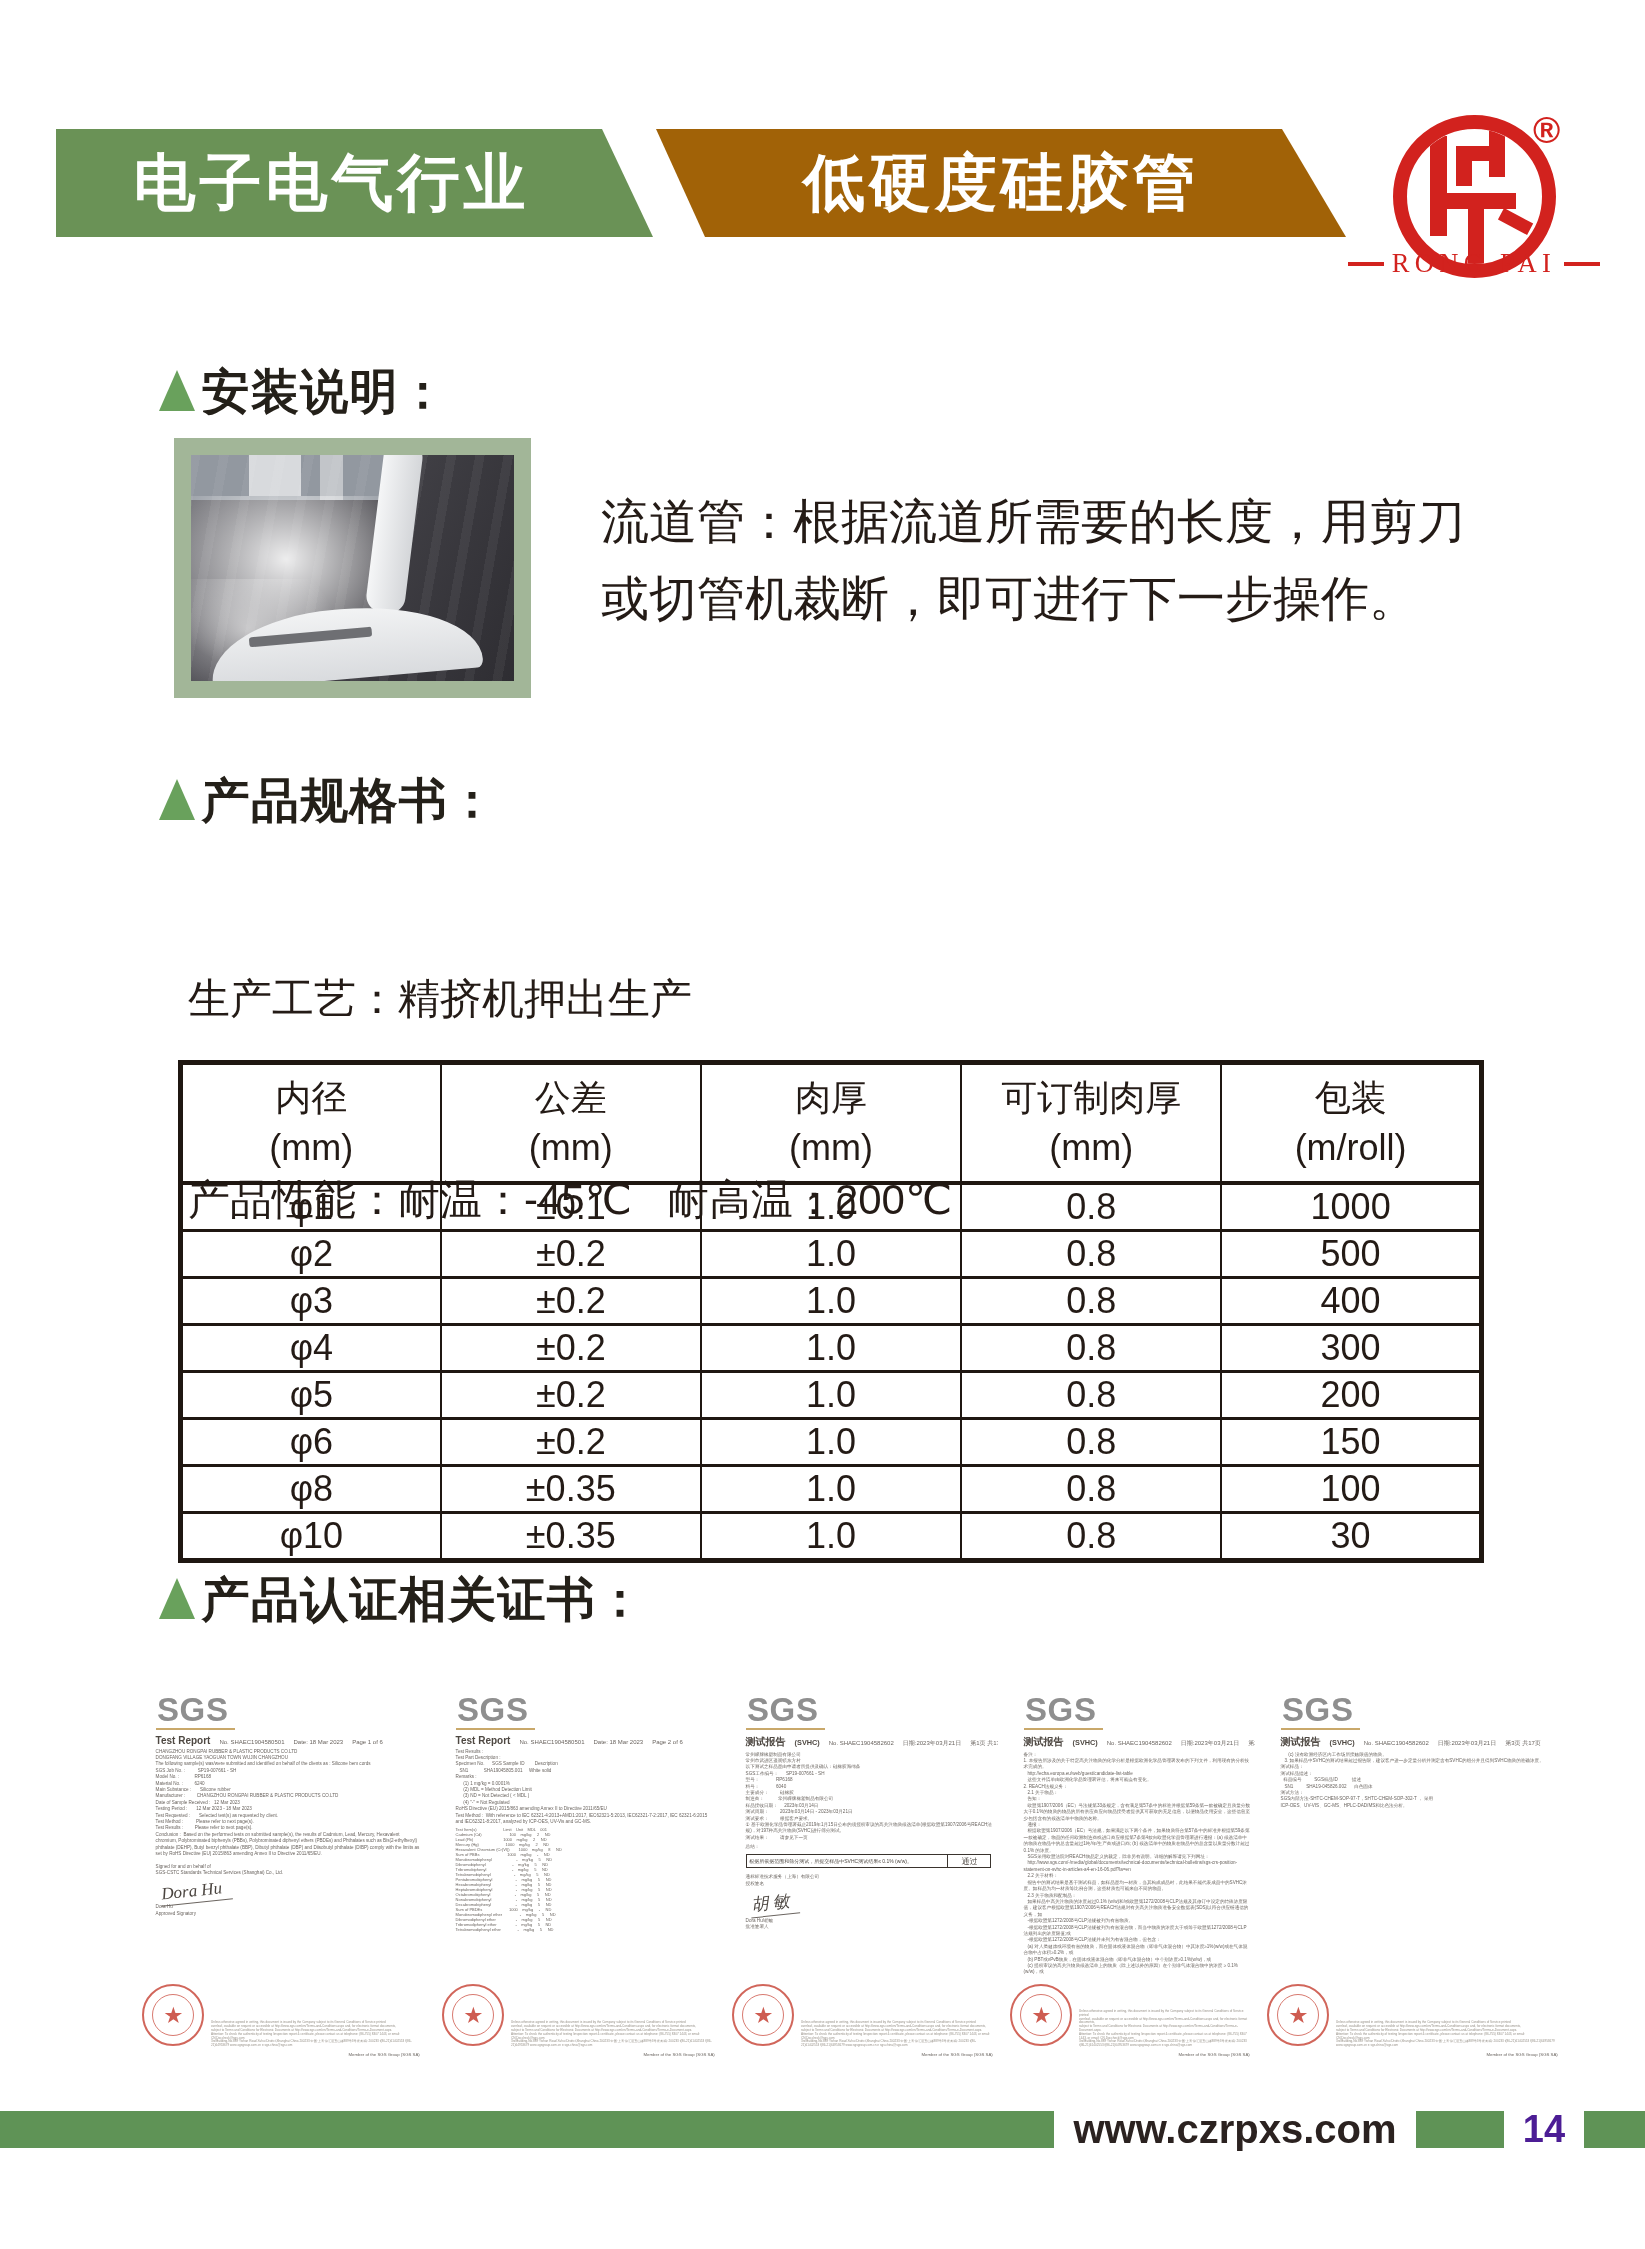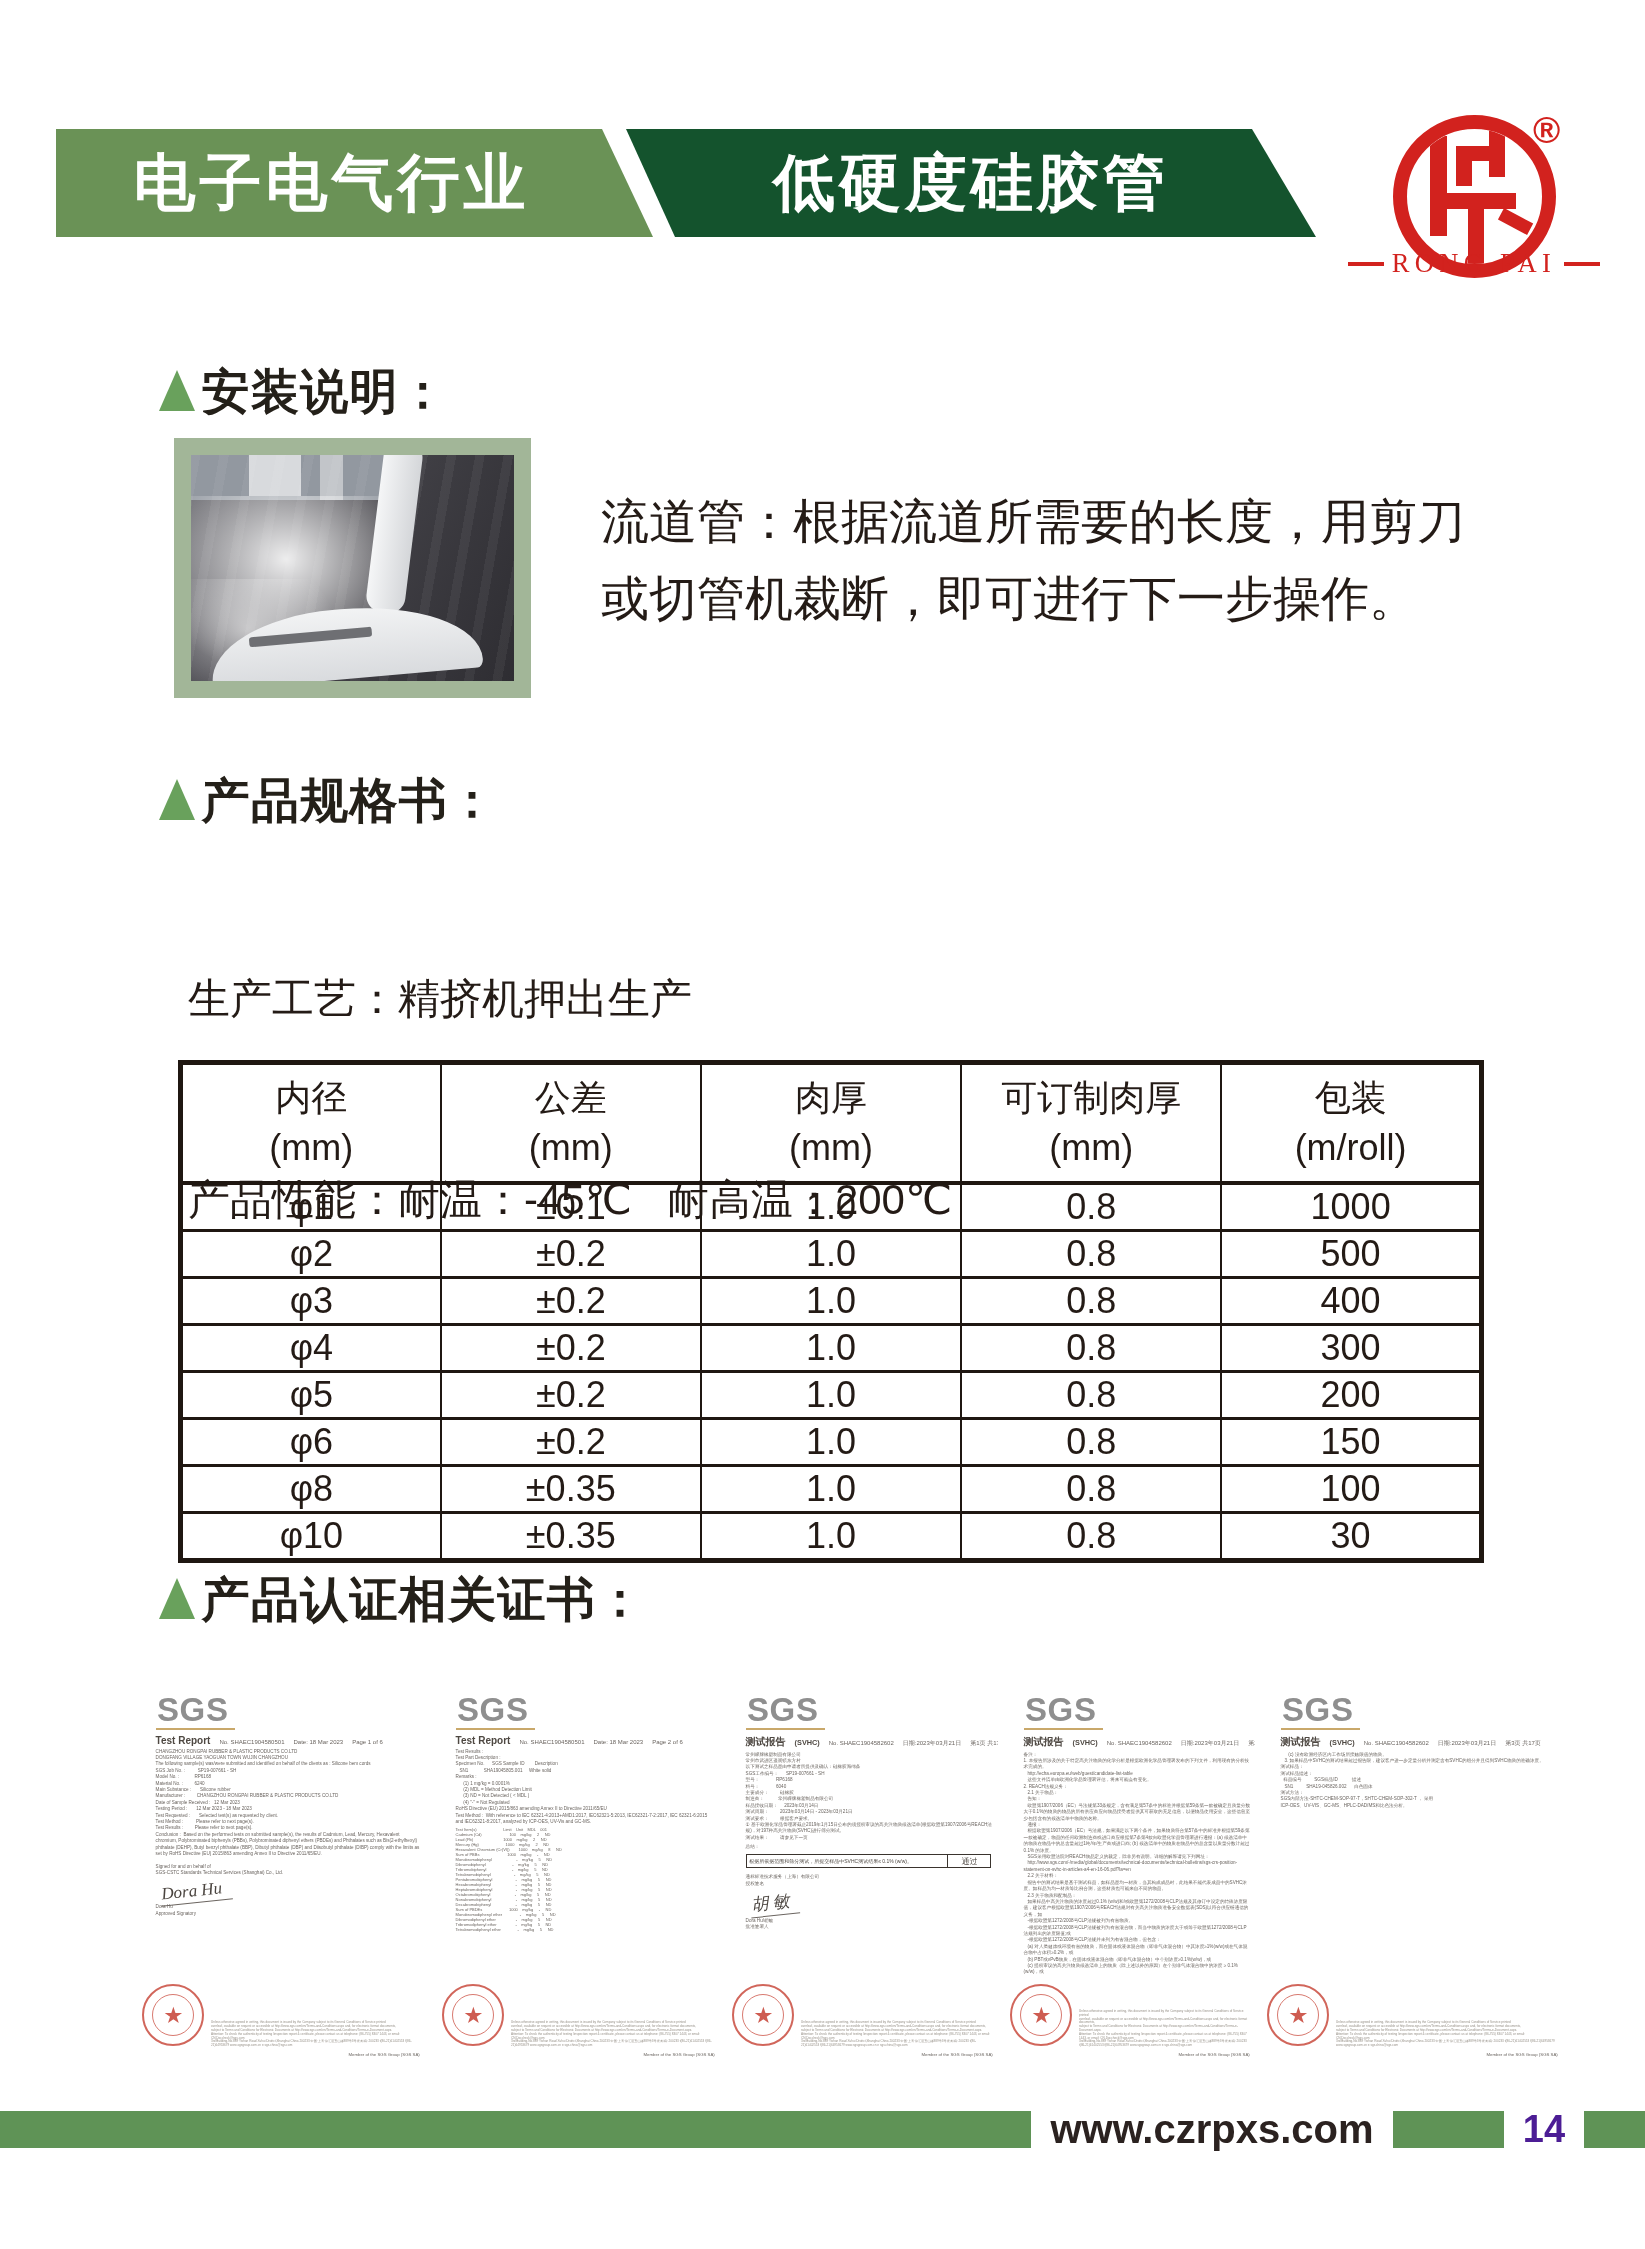--- a/index.html
+++ b/index.html
@@ -4,21 +4,21 @@
 <style>
   html,body{margin:0;padding:0;background:#ffffff;}
   body{font-family:"Liberation Sans","DejaVu Sans",sans-serif;color:#241b16;}
   #page{position:relative;width:1646px;height:2250px;background:#ffffff;overflow:hidden;}
 
   
   .band{position:absolute;top:129px;height:108px;display:flex;align-items:center;color:#fff;
         font-weight:bold;font-size:62px;letter-spacing:4px;white-space:nowrap;}
   .band-left{left:56px;width:597px;background:#6A9256;
         clip-path:polygon(0 0,546px 0,597px 100%,0 100%);justify-content:center;padding-right:46px;box-sizing:border-box;}
-  .band-right{left:626px;width:690px;background:#14532d;
+  .band-right{left:656px;width:690px;background:#a16207;
         clip-path:polygon(0 0,626px 0,690px 100%,49px 100%);justify-content:center;box-sizing:border-box;}
 
   
   .logo{position:absolute;left:1388px;top:110px;width:173px;height:173px;}
   .logo-circle{position:absolute;left:5.3px;top:5.3px;width:135px;height:135px;border-radius:50%;
         border:14.6px solid #D2221E;background:#fff;overflow:hidden;}
   .logo-circle .s{position:absolute;background:#D2221E;}
   .s1{left:22.6px;top:6.6px;width:17px;height:100px;}
   .s2{left:49px;top:17px;width:16px;height:40px;}
   .s3{left:49px;top:17px;width:49px;height:14.6px;}
@@ -90,21 +90,21 @@
        border-radius:50%;box-sizing:border-box;}
   .stamp-inner{position:absolute;left:8px;top:8px;right:8px;bottom:8px;border:1.3px solid rgba(198,64,50,.7);border-radius:50%;}
   .star{position:absolute;left:0;right:0;top:16px;text-align:center;font-size:22.6px;color:rgba(198,64,50,.85);}
   .cert-foot{position:absolute;left:78px;right:4px;bottom:24px;}
   .fline{font-size:3.1px;line-height:3.8px;color:#979188;}
   .member{position:absolute;right:5.3px;bottom:14.6px;font-size:4.3px;color:#6b6560;}
 
   
   .footer-bar{position:absolute;left:0;top:2111px;width:1646px;height:37px;background:#5F9356;}
   .footer-cut{position:absolute;top:2105px;height:48px;background:#ffffff;display:flex;align-items:center;justify-content:center;}
-  .url-cut{left:1031px;width:362px;}
+  .url-cut{left:1054px;width:362px;}
   .page-cut{left:1504px;width:80px;}
   .footer-url{font-size:40px;font-weight:bold;color:#2b2220;white-space:nowrap;}
   .footer-page{font-size:38px;font-weight:bold;color:#4c1d95;}
 </style>
 </head>
 <body>
 
 <div id="page">
 
   <div class="band band-left">

